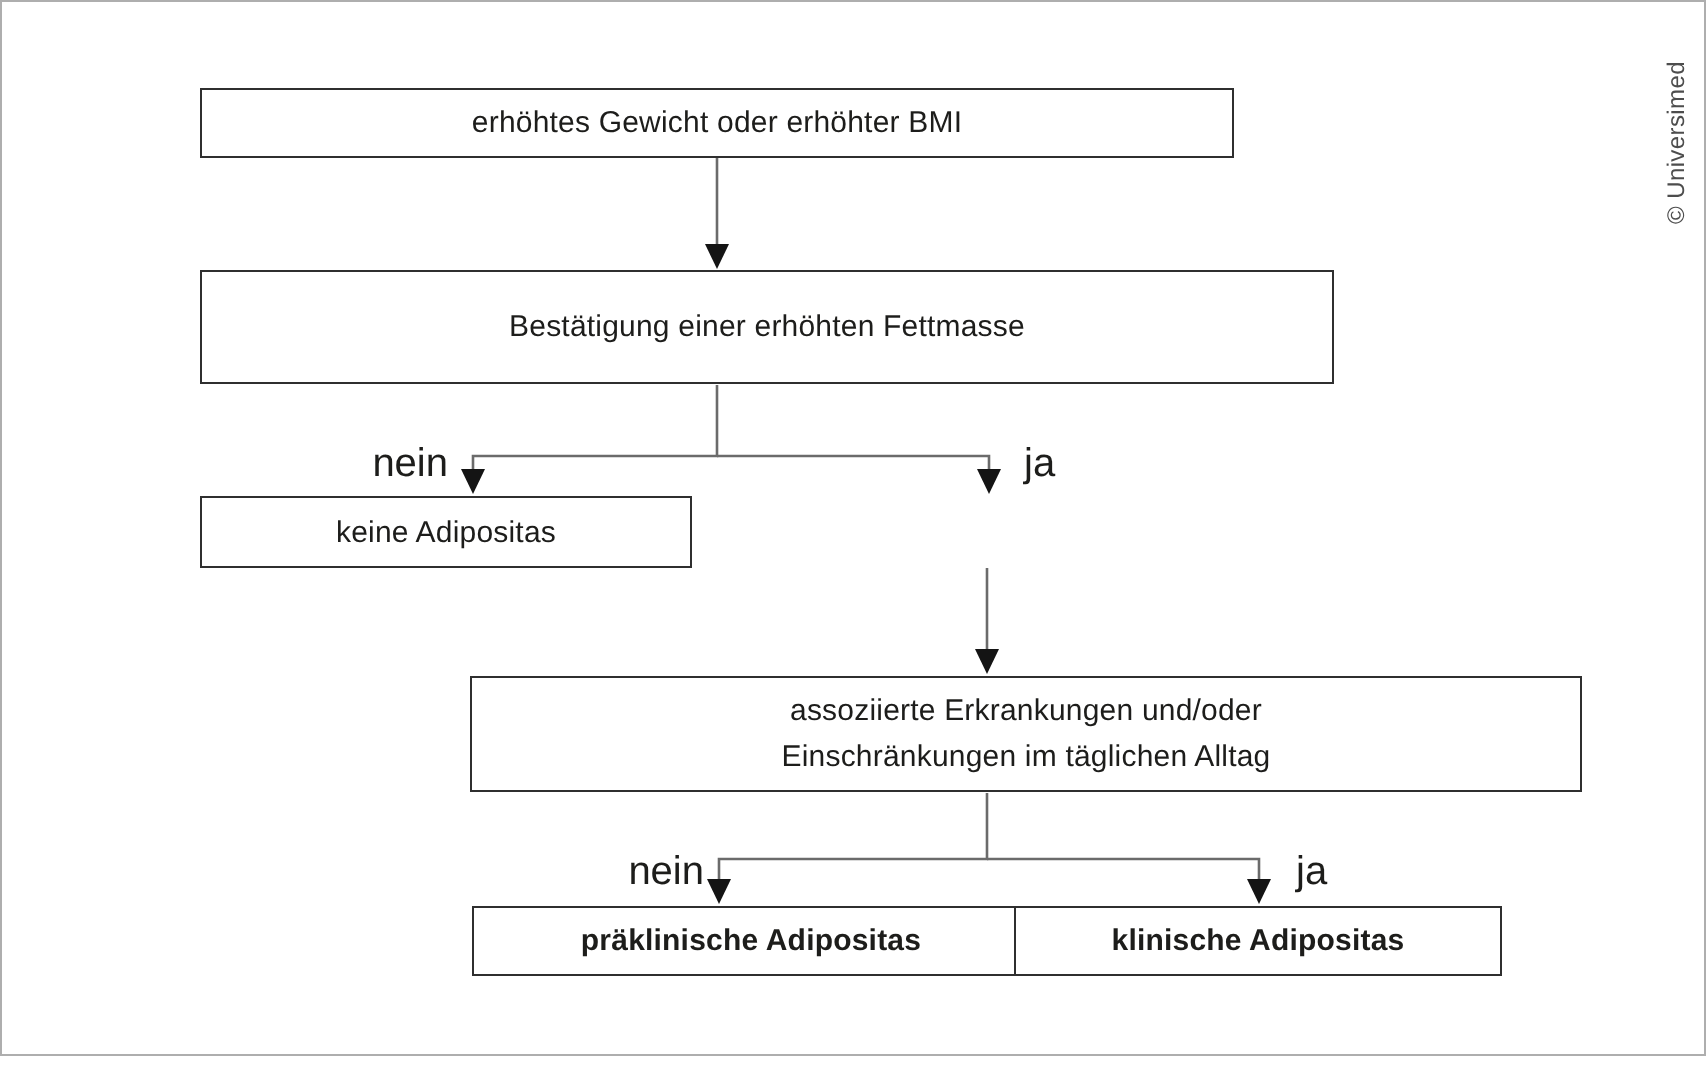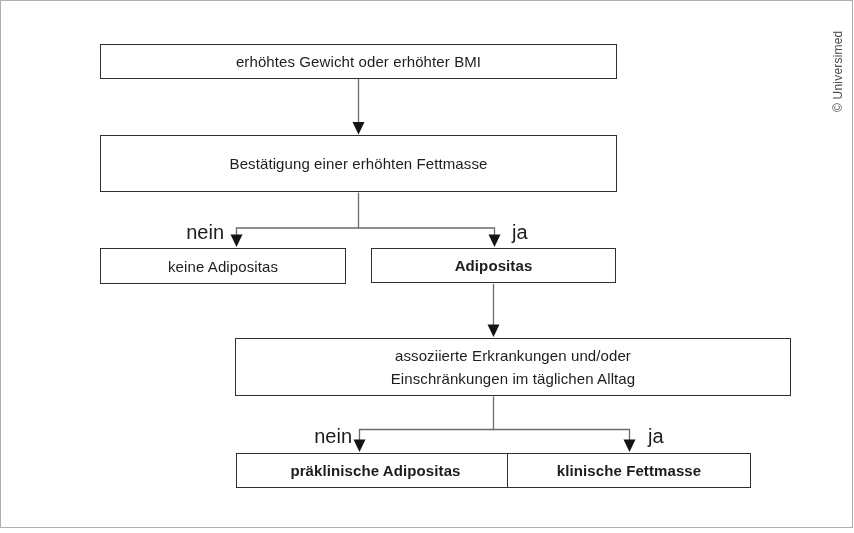--- a/index.html
+++ b/index.html
@@ -40,21 +40,21 @@
     flex-direction: column;
     align-items: center;
     justify-content: center;
     text-align: center;
     font-size: 15px;
     line-height: 23px;
     letter-spacing: 0.1px;
   }
   .node.bold { font-weight: 700; }
   #n-bmi   { left: 100px; top: 44px;  width: 517px; height: 35px; }
-  #n-fat   { left: 100px; top: 135px; width: 517px; height: 57px; }
+  #n-fat   { left: 100px; top: 135px; width: 567px; height: 57px; }
   #n-keine { left: 100px; top: 248px; width: 246px; height: 36px; }
   #n-adip  { left: 371px; top: 248px; width: 245px; height: 35px; }
   #n-assoz { left: 235px; top: 338px; width: 556px; height: 58px; align-items: center; }
   #n-prae  { left: 236px; top: 453px; width: 279px; height: 35px; }
   #n-klin  { left: 507px; top: 453px; width: 244px; height: 35px; }
   .branch-label {
     position: absolute;
     font-size: 20px;
     line-height: 16px;
     color: #1d1d1b;
@@ -110,34 +110,31 @@
     <span>Bestätigung einer erhöhten Fettmasse</span>
   </div>
 
   <div class="branch-label" id="lbl-nein1">nein</div>
   <div class="branch-label" id="lbl-ja1">ja</div>
 
   <div class="node" id="n-keine">
     <span>keine Adipositas</span>
   </div>
 
-  <div class="node bold" id="n-adip">
-    <span>Adipositas</span>
-  </div>
 
   <div class="node" id="n-assoz">
     <span>assoziierte Erkrankungen und/oder</span>
     <span>Einschränkungen im täglichen Alltag</span>
   </div>
 
   <div class="branch-label" id="lbl-nein2">nein</div>
   <div class="branch-label" id="lbl-ja2">ja</div>
 
   <div class="node bold" id="n-prae">
     <span>präklinische Adipositas</span>
   </div>
 
   <div class="node bold" id="n-klin">
-    <span>klinische Fettmasse</span>
+    <span>klinische Adipositas</span>
   </div>
 
   <div class="credit">© Universimed</div>
 </div>
 
 </body></html>

